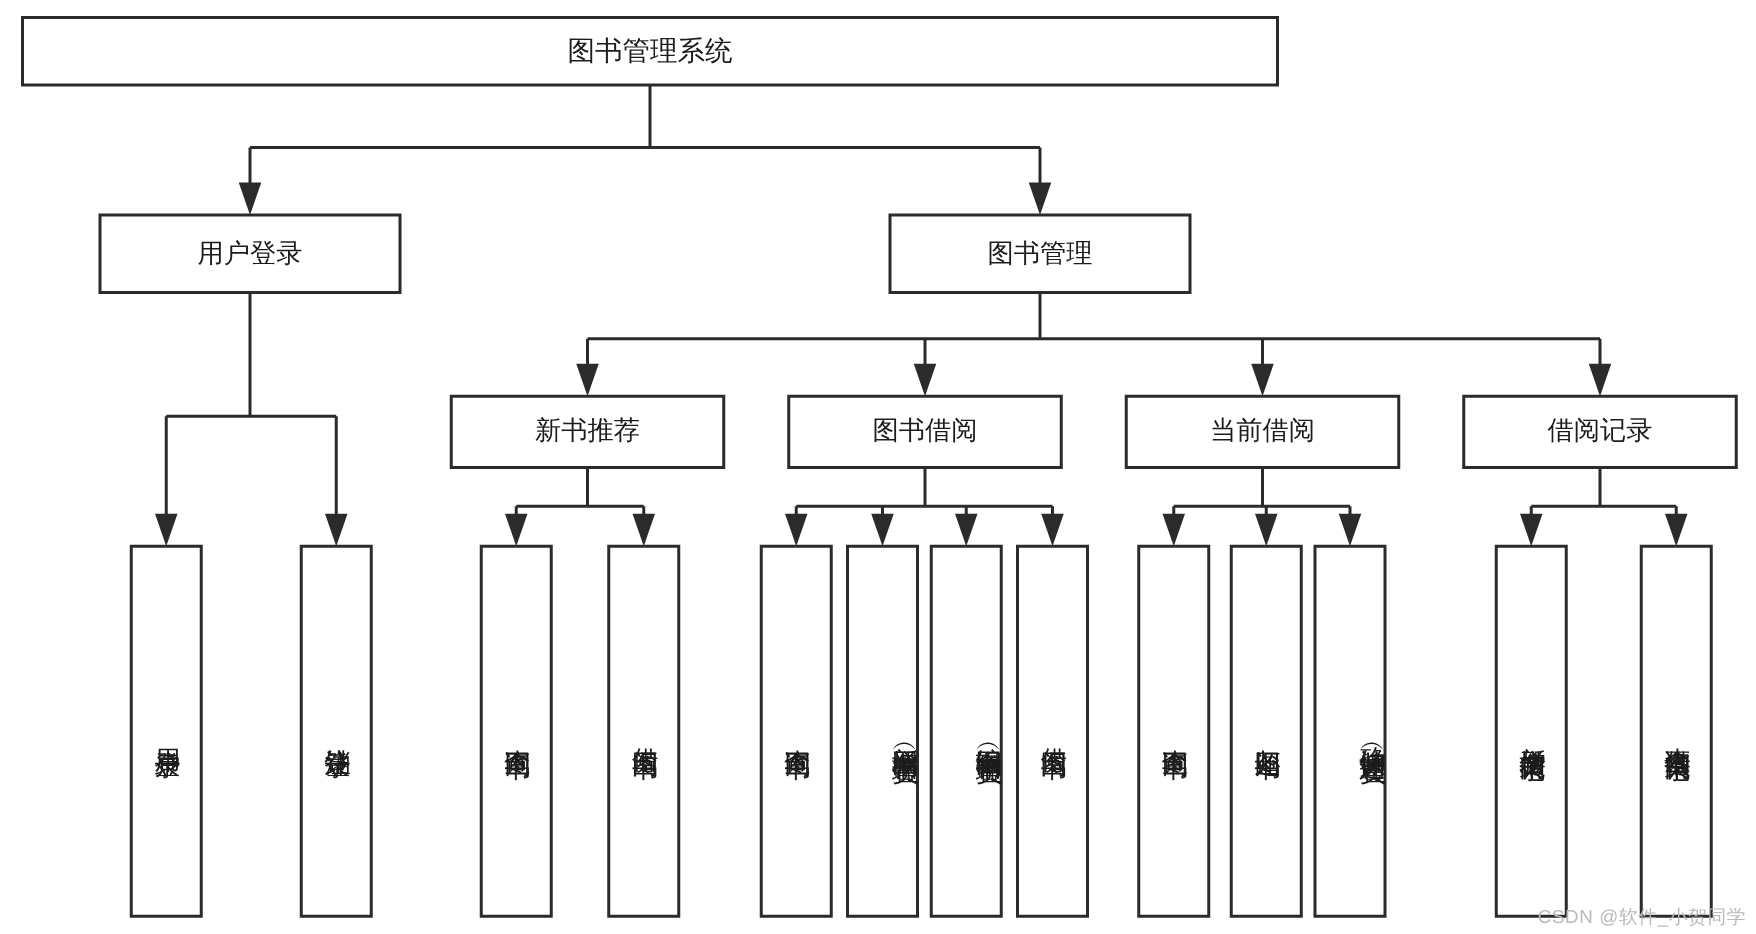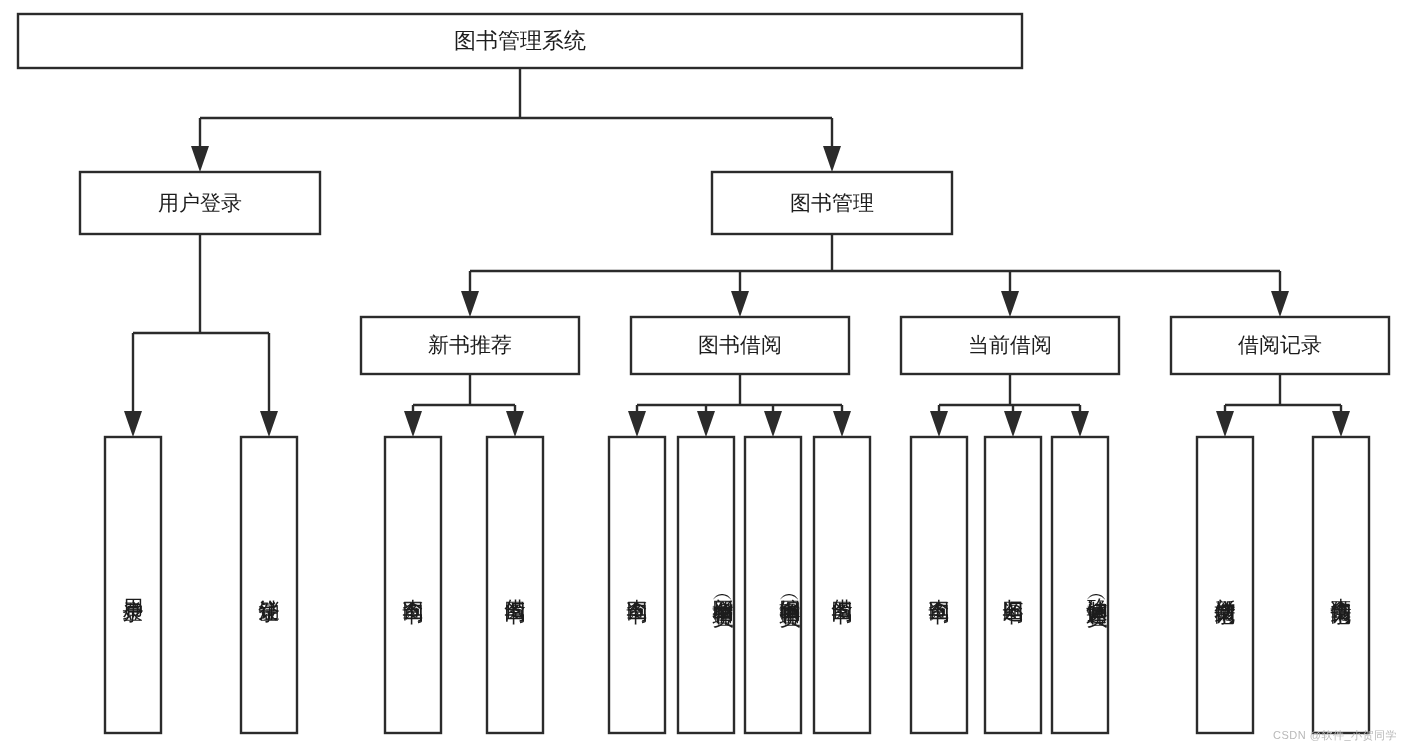--- a/index.html
+++ b/index.html
@@ -72,21 +72,21 @@
     justify-content: center;
     text-align: center;
     pointer-events: none;
     box-sizing: border-box;
   }
   .watermark {
     position: absolute;
     right: 8px;
     bottom: 4px;
     font-family: "Liberation Sans", "DejaVu Sans", sans-serif;
-    font-size: 11px;
+    font-size: 15px;
     color: #b9b9b9;
     letter-spacing: 0.5px;
     white-space: nowrap;
     margin-left: 29px;
   }
 </style>
 </head>
 <body>
 
 <div id="diagram-root">

